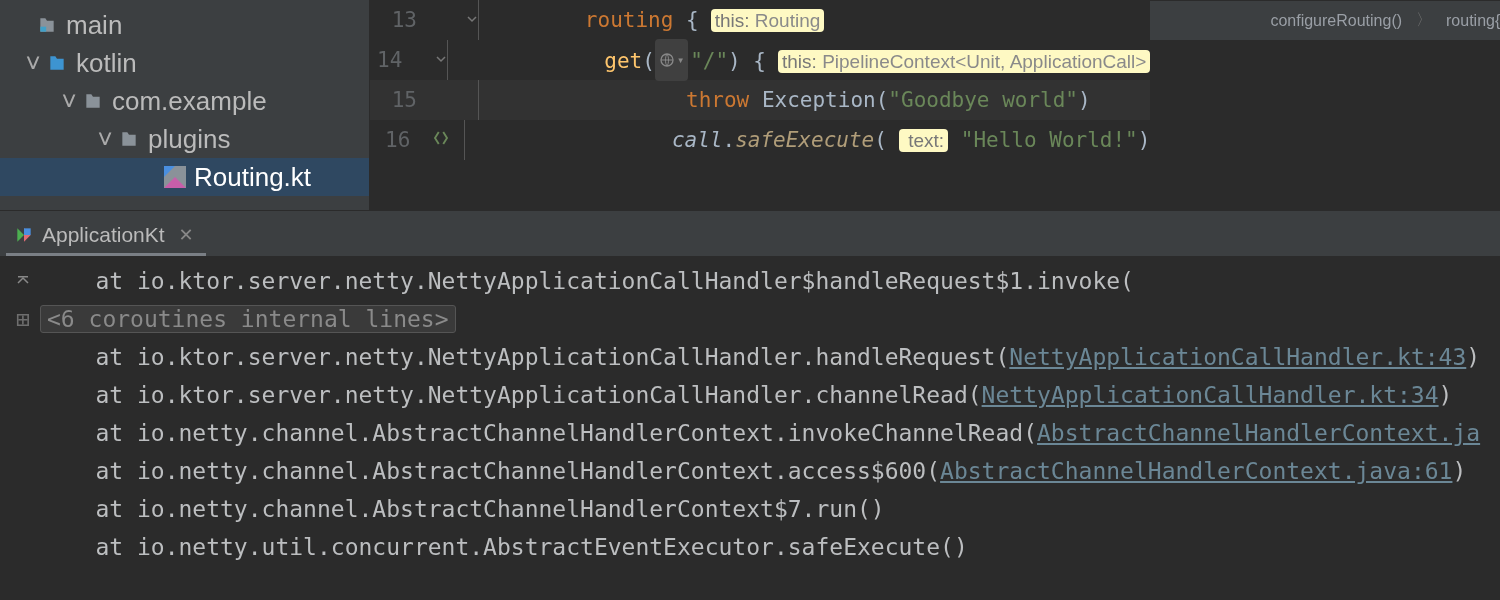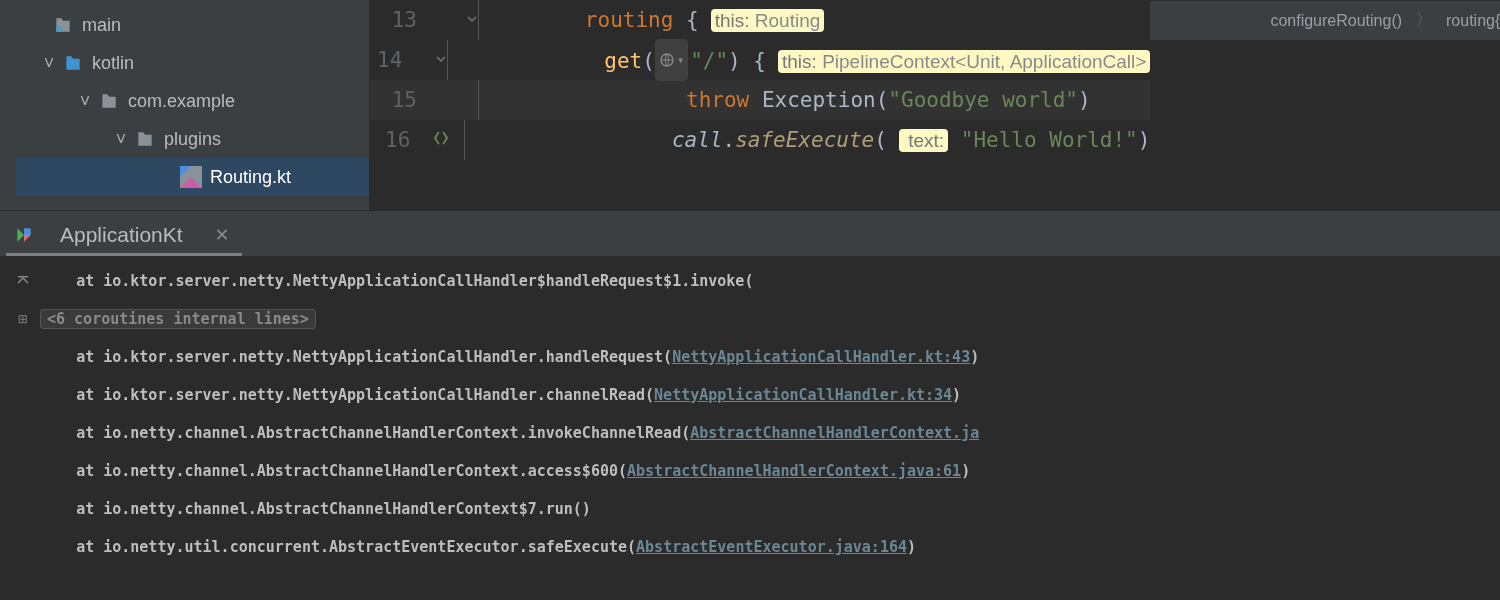--- a/index.html
+++ b/index.html
@@ -24,24 +24,23 @@
     background: #3c3f41;
     padding-top: 6px;
     border-right: 1px solid #2b2b2b;
     flex-shrink: 0;
   }
   .tree-row {
     display: flex;
     align-items: center;
     height: 38px;
     font-family: -apple-system, "Segoe UI", sans-serif;
-    font-size: 18px;
+    font-size: 26px;
     color: #bbbbbb;
     cursor: pointer;
-    margin-left: 16px;
   }
   .tree-row.selected {
     background: #2f4861;
     color: #ffffff;
   }
   .tree-indent { display: inline-block; }
   .chevron {
     width: 18px;
     display: inline-flex;
     justify-content: center;
@@ -153,39 +152,38 @@
     border-top: 1px solid #2b2b2b;
   }
   .run-tab {
     display: flex;
     align-items: center;
     padding: 6px 12px 6px 8px;
     font-family: -apple-system, sans-serif;
     font-size: 21px;
     color: #bbbbbb;
     border-bottom: 3px solid #7a7f85;
-    gap: 26px;
+    gap: 8px;
     cursor: pointer;
   }
   .run-tab .close { color: #888888; font-size: 18px; margin-left: 6px; }
   .run-cfg-icon { width:20px; height:20px; display:inline-flex; }
   .console {
     flex: 1;
     background: #2b2b2b;
     padding: 6px 0 0 6px;
     overflow: hidden;
   }
   .stack-line {
     display: flex;
     align-items: center;
     height: 38px;
     color: #bcbec0;
-    font-size: 15px;
+    font-size: 23px;
     white-space: pre;
-    font-weight: bold;
   }
   .stack-gutter {
     width: 34px;
     display:inline-flex;
     align-items:center;
     justify-content:center;
     color:#6e6e6e;
   }
   .stack-link { color: #6b8796; text-decoration: underline; }
   .fold-box {
@@ -355,15 +353,15 @@
   <div class="stack-line">
     <span class="stack-gutter"></span><span>    </span>
     <span>at io.netty.channel.AbstractChannelHandlerContext.access$600(</span><span class="stack-link">AbstractChannelHandlerContext.java:61</span><span>)</span>
   </div>
   <div class="stack-line">
     <span class="stack-gutter"></span><span>    </span>
     <span>at io.netty.channel.AbstractChannelHandlerContext$7.run(</span><span>)</span>
   </div>
   <div class="stack-line">
     <span class="stack-gutter"></span><span>    </span>
-    <span>at io.netty.util.concurrent.AbstractEventExecutor.safeExecute(</span><span class="stack-link">AbstractEventExecutor.java:164</span><span>)</span>
+    <span>at io.netty.util.concurrent.AbstractEventExecutor.safeExecute(</span><span>)</span>
   </div>
 </div>
 
 </body></html>

